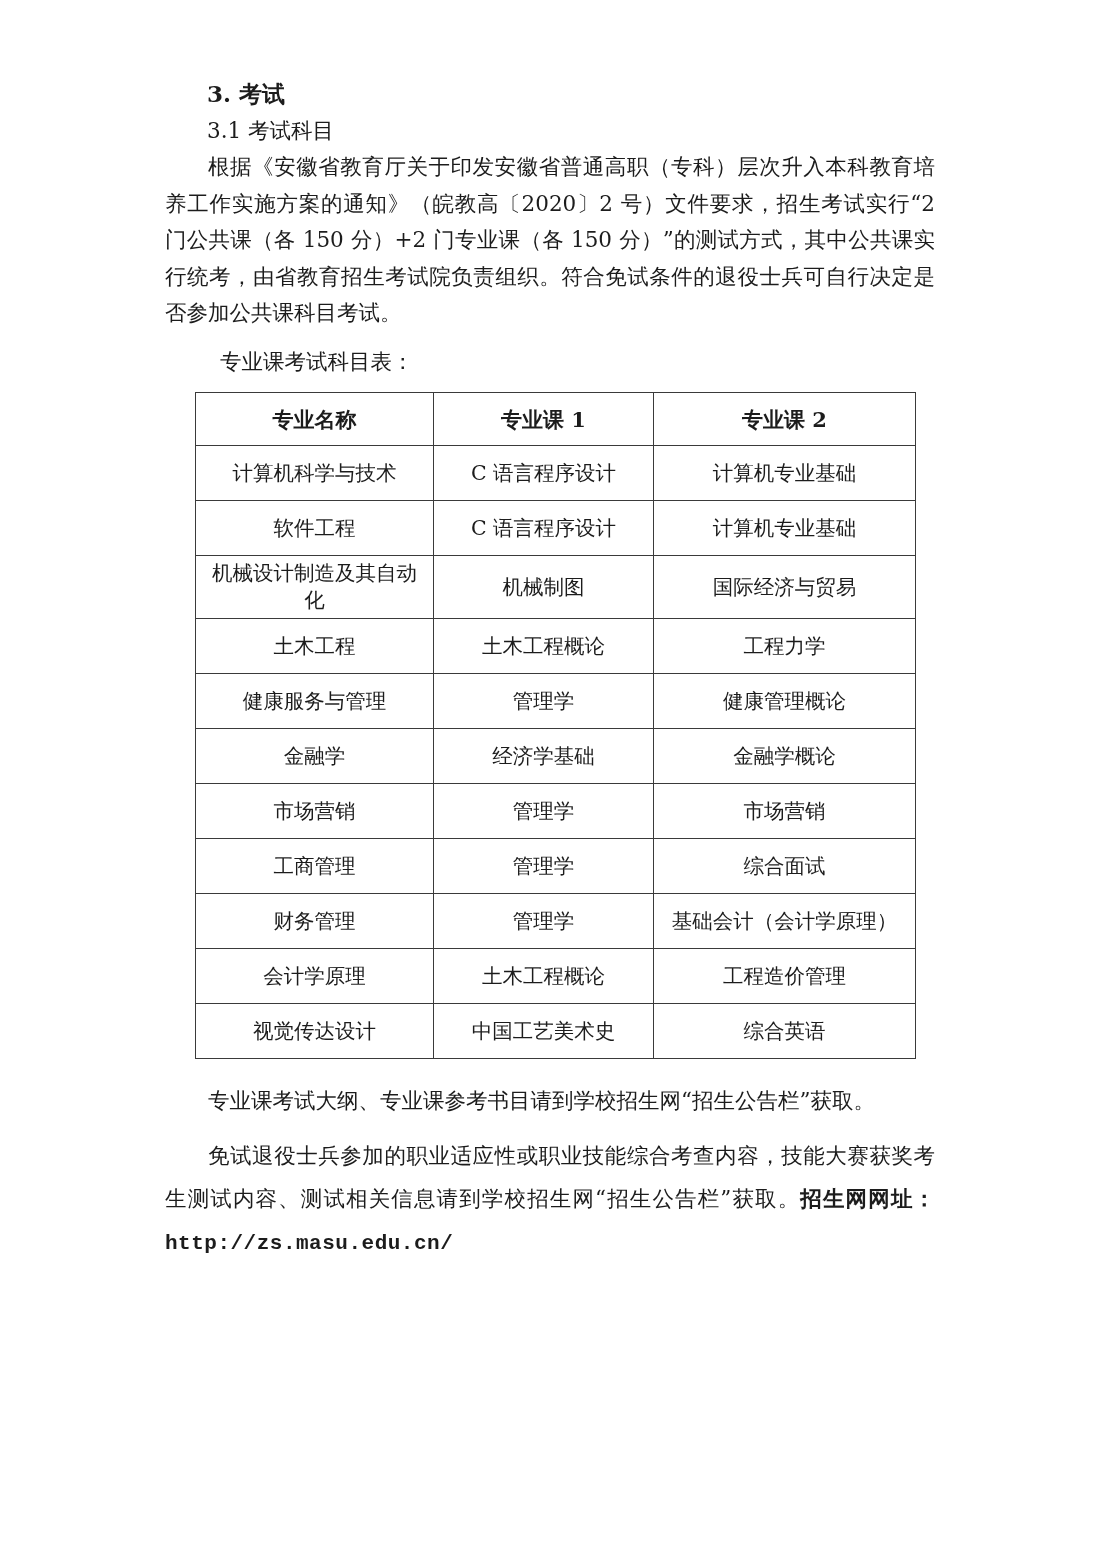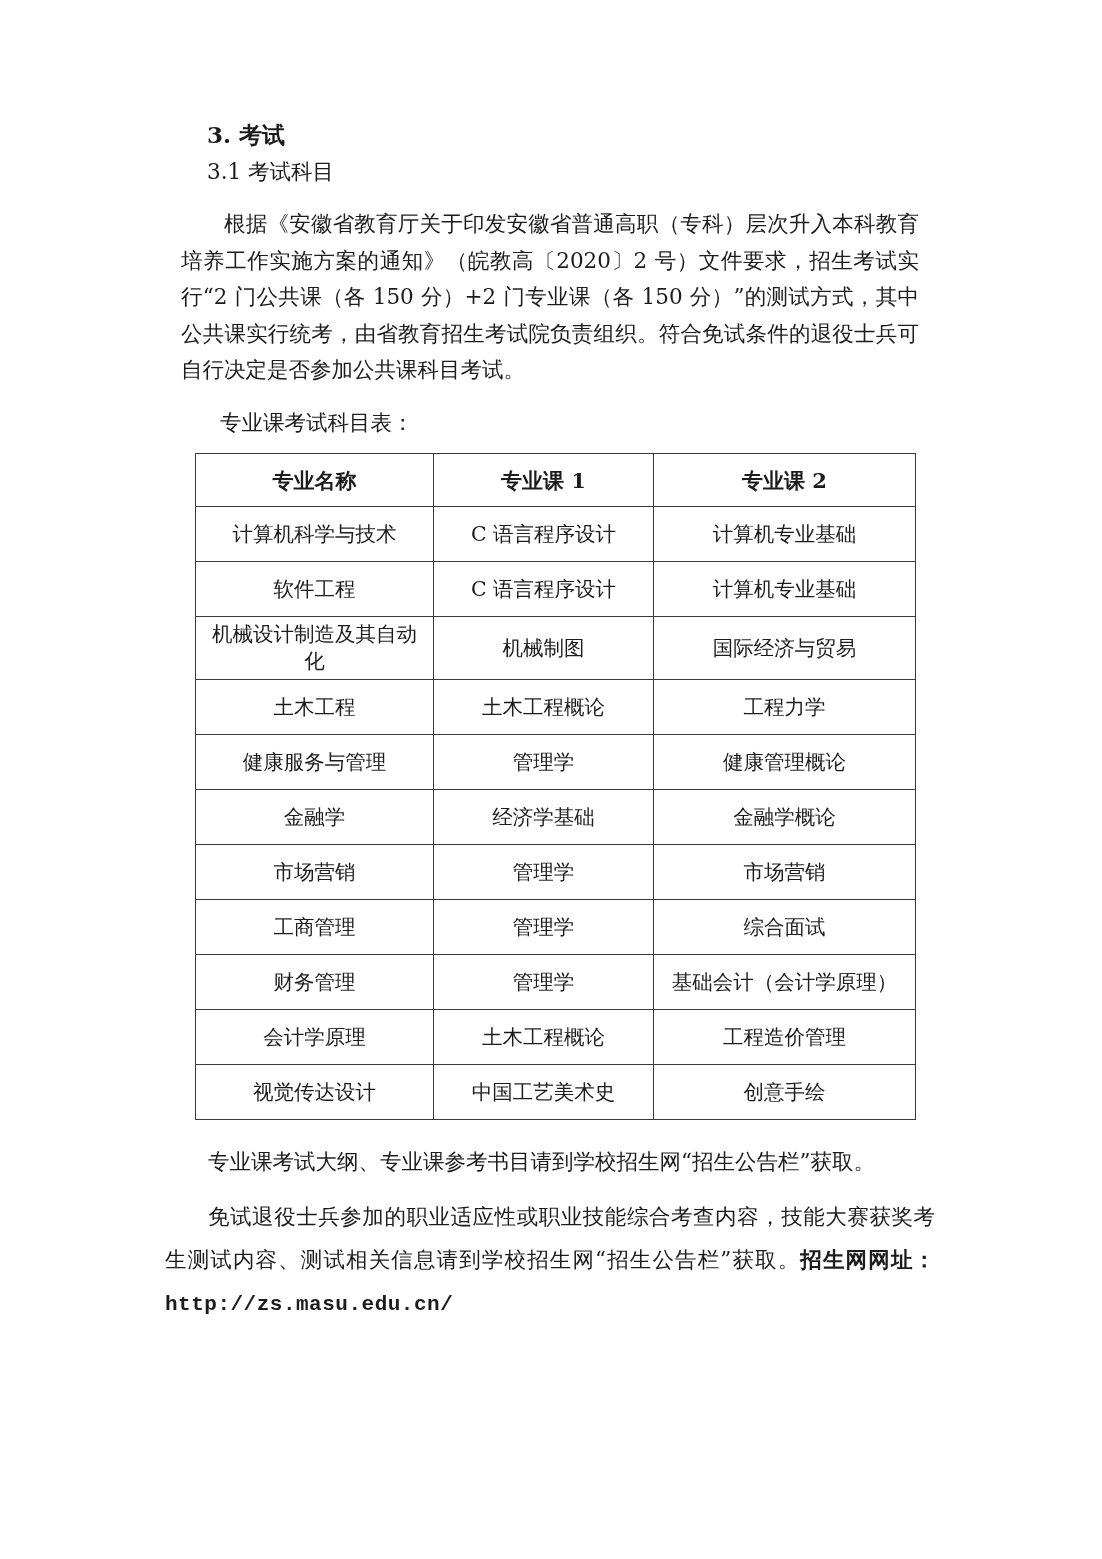--- a/index.html
+++ b/index.html
@@ -11,42 +11,42 @@
     width: 1102px;
     height: 1559px;
     font-family: "DejaVu Serif", "Liberation Serif", serif;
     color: #1c1c1c;
     overflow: hidden;
   }
   .page {
     box-sizing: border-box;
     width: 1102px;
     height: 1215px;
-    padding: 116px 167px 0 165px;
+    padding: 75px 167px 0 165px;
   }
   .sec-title {
     font-size: 23px;
     font-weight: bold;
     line-height: 37px;
     padding-left: 42px;
     margin: 0;
   }
   .subsec-title {
     font-size: 21.5px;
     font-weight: normal;
     line-height: 37px;
     padding-left: 42px;
     margin: 0;
   }
   .body-par {
     font-size: 21.5px;
     line-height: 36.5px;
     text-align: justify;
     text-indent: 2em;
-    margin: 16px;
+    margin: 0;
     word-break: break-all;
   }
   .table-caption {
     font-size: 21.5px;
     line-height: 36.5px;
     text-indent: 2em;
     margin: 12px;
   }
   table.subjects {
     border-collapse: collapse;
@@ -172,21 +172,21 @@
         <td>基础会计（会计学原理）</td>
       </tr>
       <tr>
         <td>会计学原理</td>
         <td>土木工程概论</td>
         <td>工程造价管理</td>
       </tr>
       <tr>
         <td>视觉传达设计</td>
         <td>中国工艺美术史</td>
-        <td>创意手绘</td>
+        <td>综合英语</td>
       </tr>
     </tbody>
   </table>
 
   <p class="footer-par1">专业课考试大纲、专业课参考书目请到学校招生网“招生公告栏”获取。</p>
 
   <p class="footer-par2"><span>免试退役士兵参加的职业适应性或职业技能综合考查内容，技能大赛获奖考生测试内容、测试相关信息请到学校招生网“招生公告栏”获取。</span><span class="bold-label">招生网网址：</span><span class="url-text">http://zs.masu.edu.cn/</span></p>
 
 </div>
 

